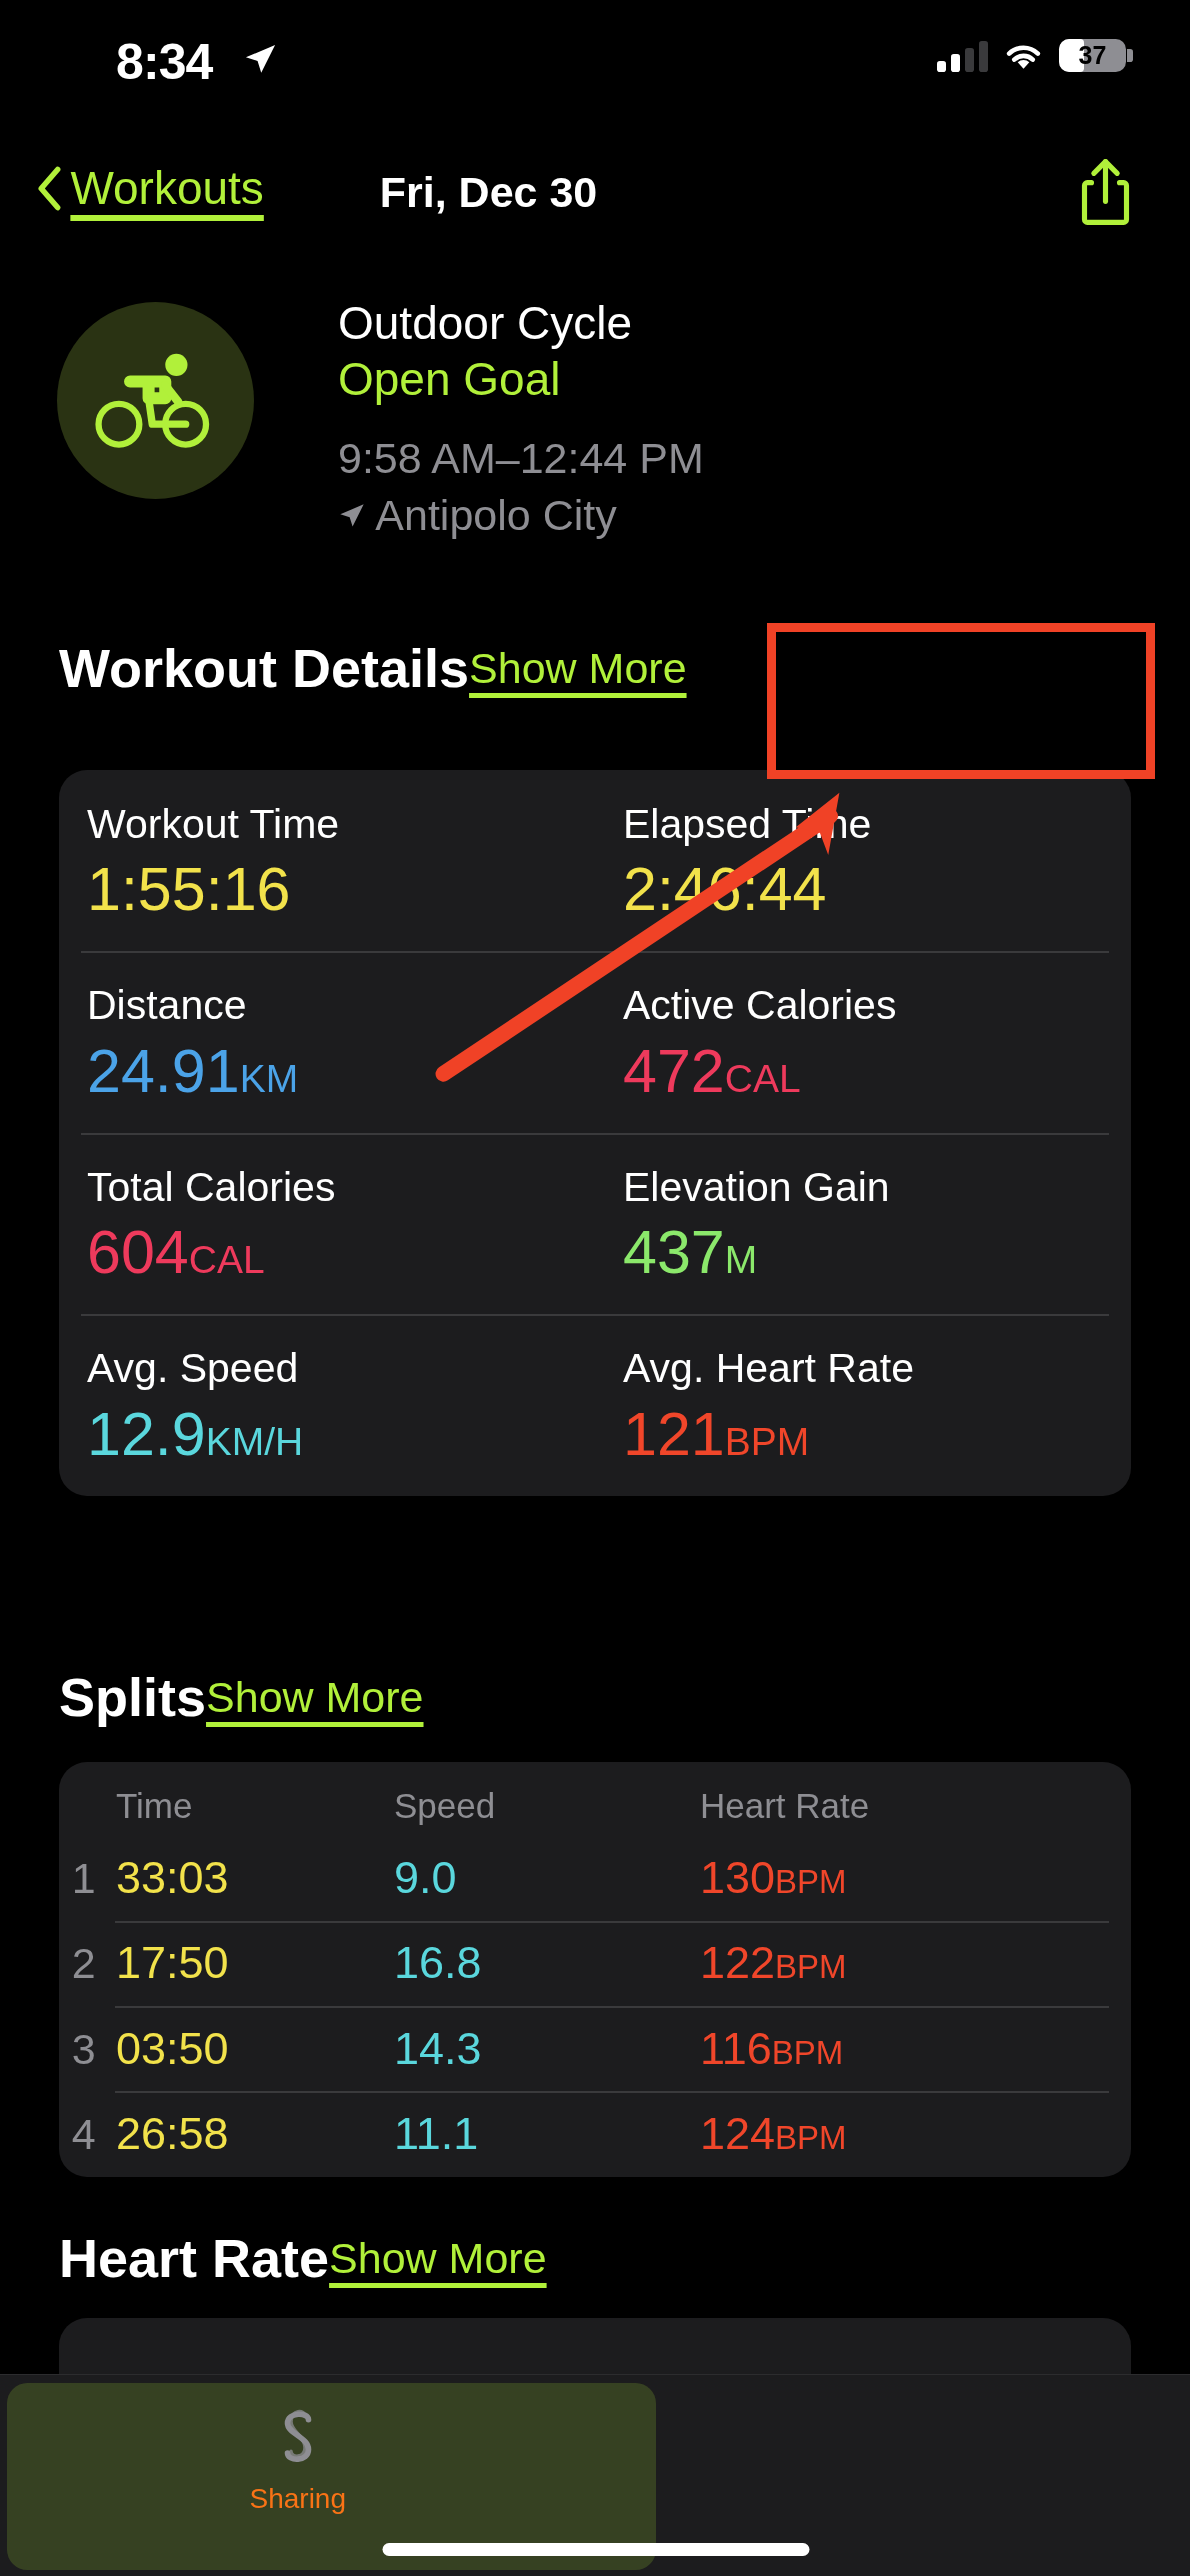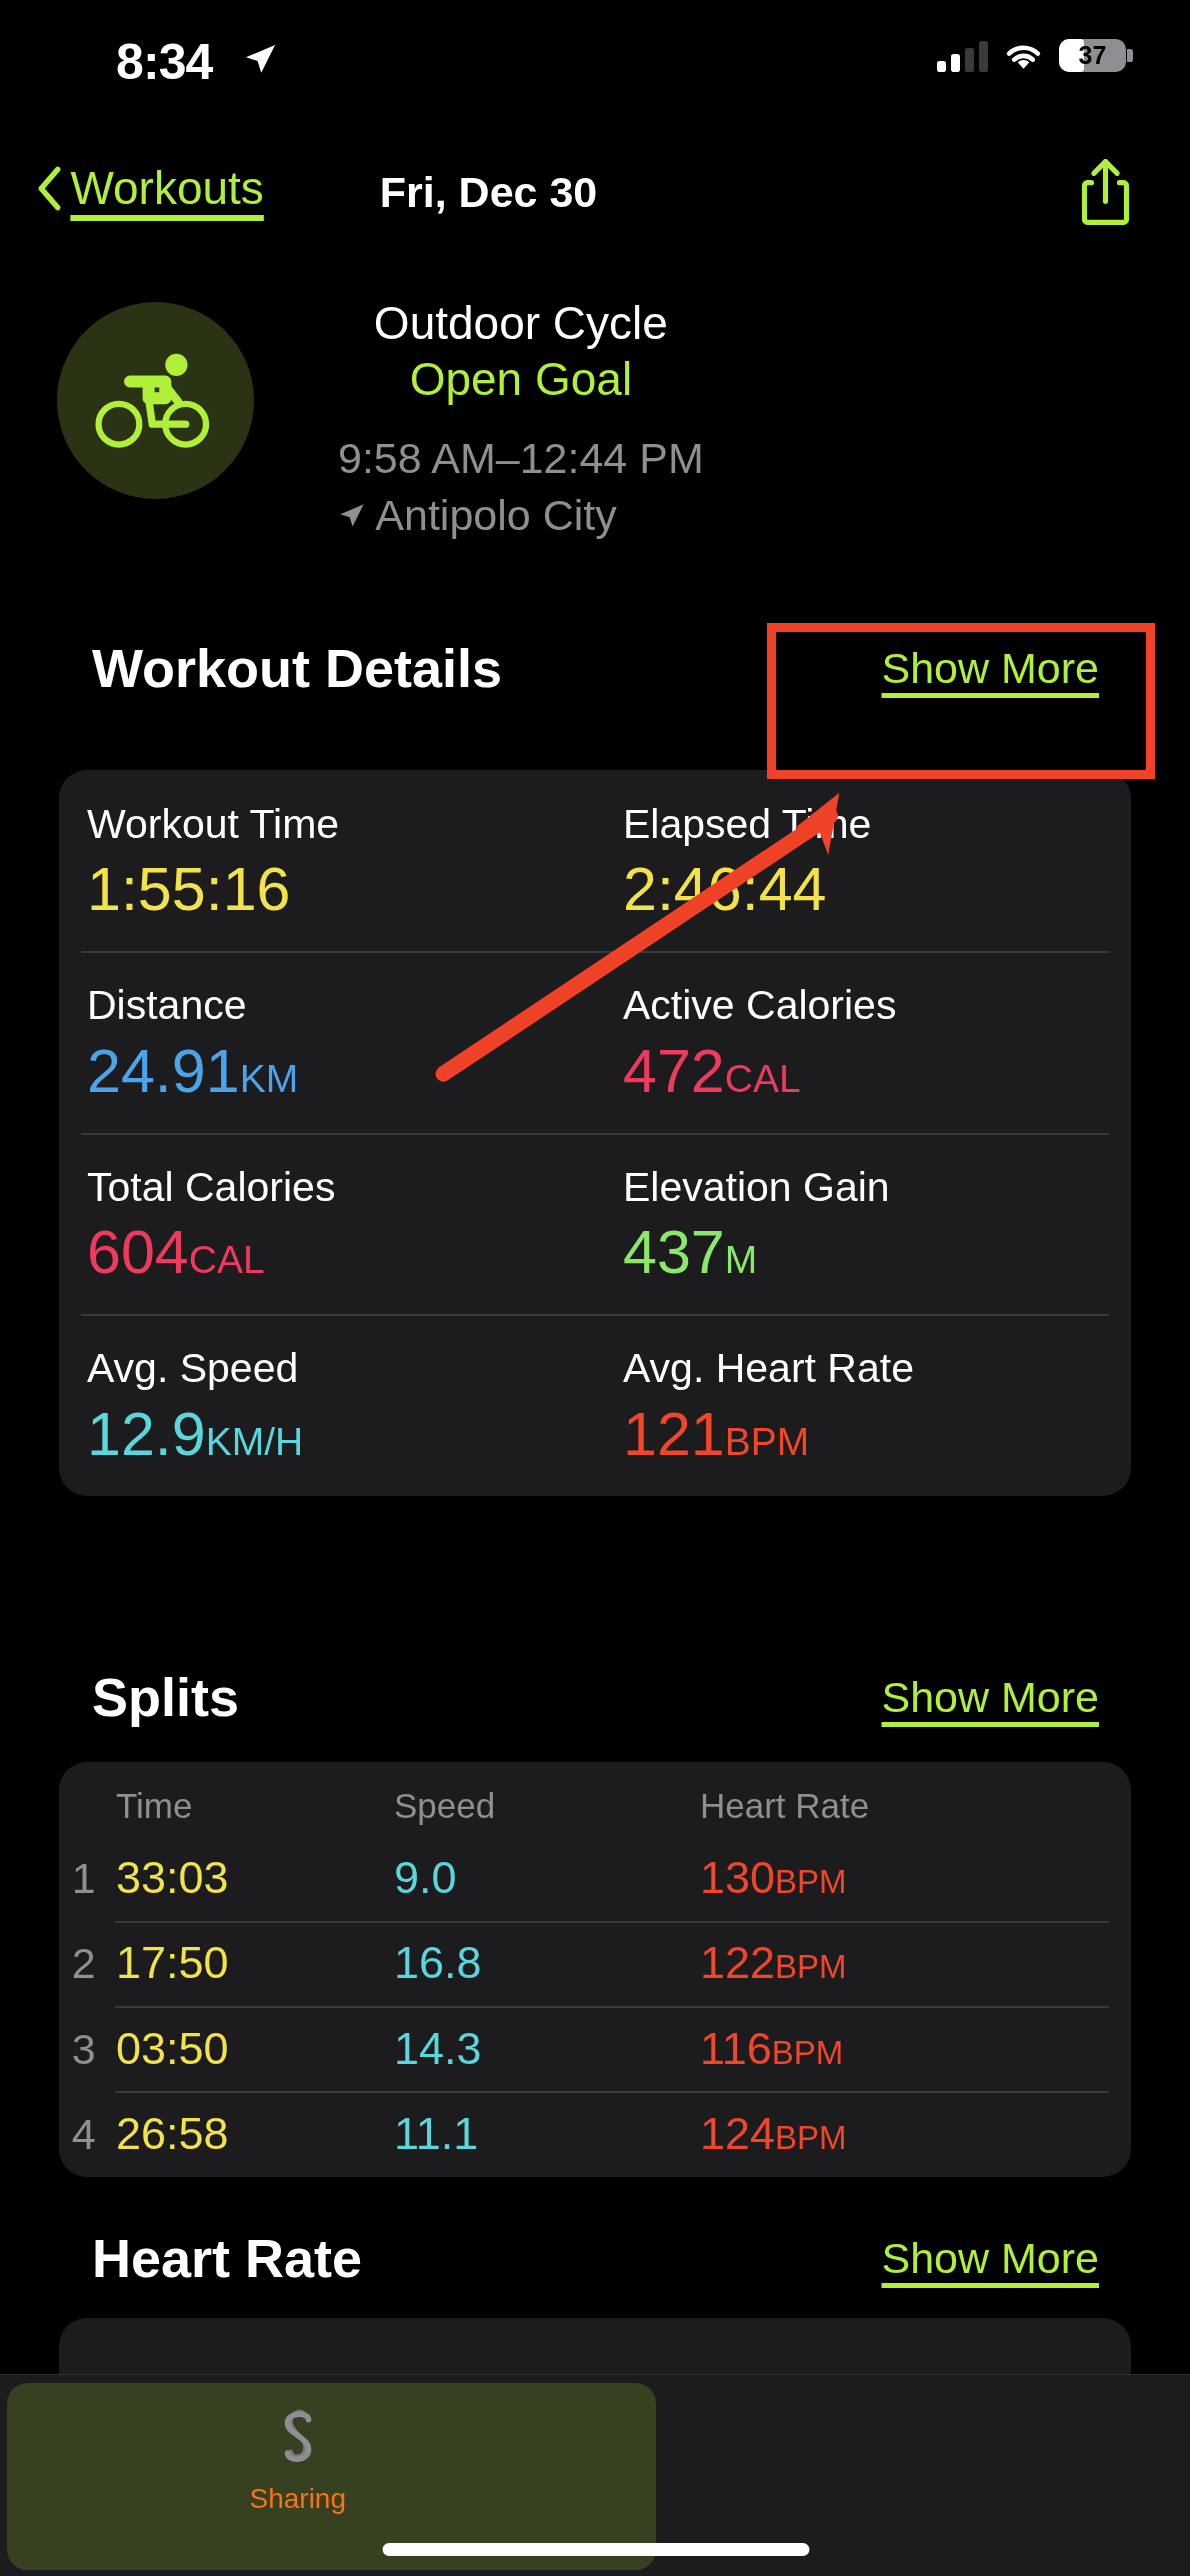--- a/index.html
+++ b/index.html
@@ -55,41 +55,41 @@
     font-size: 46px; color: #B1F03A; text-decoration: underline;
     text-decoration-thickness: 5.6px; text-underline-offset: 11px;
   }
   .nav-title {
     position: absolute; left: 0; top: 20.4px; width: 977px; text-align: center;
     font-size: 43px; font-weight: 700; color: #fff;
   }
   .nav-share { position: absolute; right: 57px; top: 9.3px; width: 57px; height: 70px; cursor: pointer; }
 
   
-  .wk-header { position: absolute; top: 295px; left: 0; width: 1023px; height: 232px; text-align: center; }
+  .wk-header { position: absolute; top: 295px; left: 0; width: 1023px; height: 232px; }
   .wk-icon-circle {
     position: absolute; left: 57px; top: 7.4px; width: 197px; height: 197px;
     border-radius: 50%; background: #2A3313;
     display: flex; align-items: center; justify-content: center;
   }
   .wk-text { position: absolute; left: 338px; top: 0; }
   .wk-title { font-size: 46px; color: #fff; line-height: 1.22; }
   .wk-goal { font-size: 46px; color: #B1F03A; line-height: 1.22; }
   .wk-time { font-size: 43px; color: #8E8E93; margin-top: 26px; line-height: 1.2; }
   .wk-place {
     font-size: 43px; color: #8E8E93; line-height: 1.2; margin-top: 5.6px;
     display: flex; align-items: center; gap: 9.3px;
   }
   .wk-place svg { width: 28px; height: 28px; flex: none; }
 
   
   .sec-head {
     position: absolute; left: 0; width: 1191px; height: 74px;
-    display: flex; align-items: center; justify-content: space-between;
-    padding: 0 92px;
+    display: flex; align-items: center; 
+    padding: 0 59px;
   }
   .sec-title { font-size: 54px; font-weight: 700; color: #fff; }
   .sec-more {
     font-size: 43px; color: #B1F03A; text-decoration: underline;
     text-decoration-thickness: 4.6px; text-underline-offset: 10.2px; cursor: pointer;
   }
 
   
   .card {
     position: absolute; left: 59px; width: 1072px;

